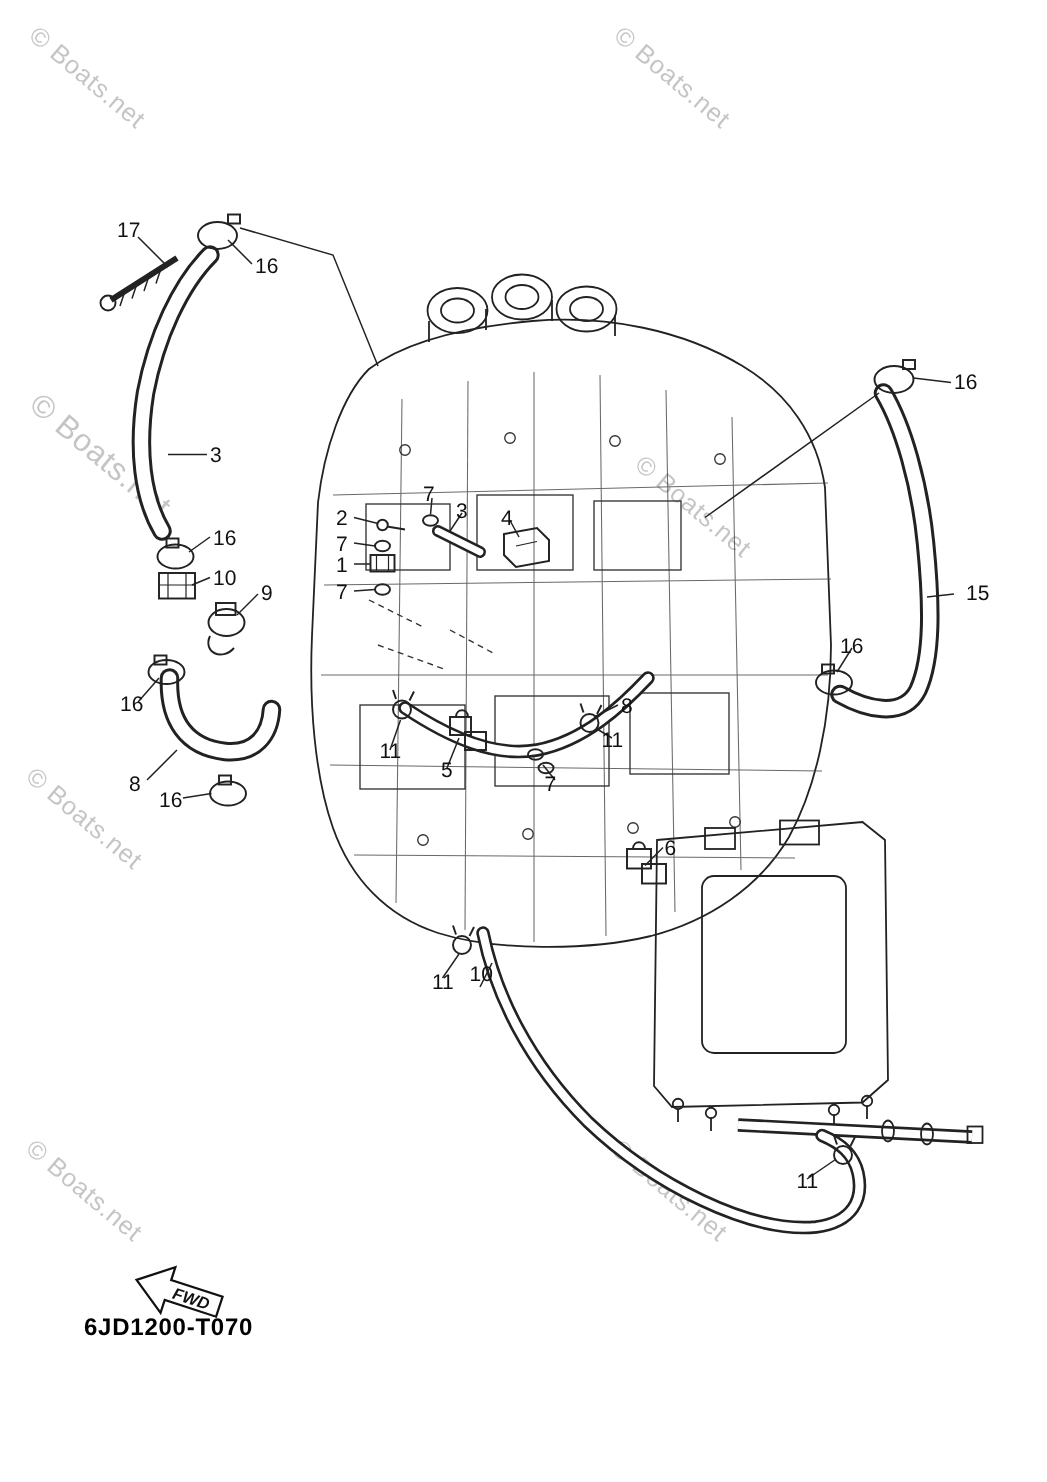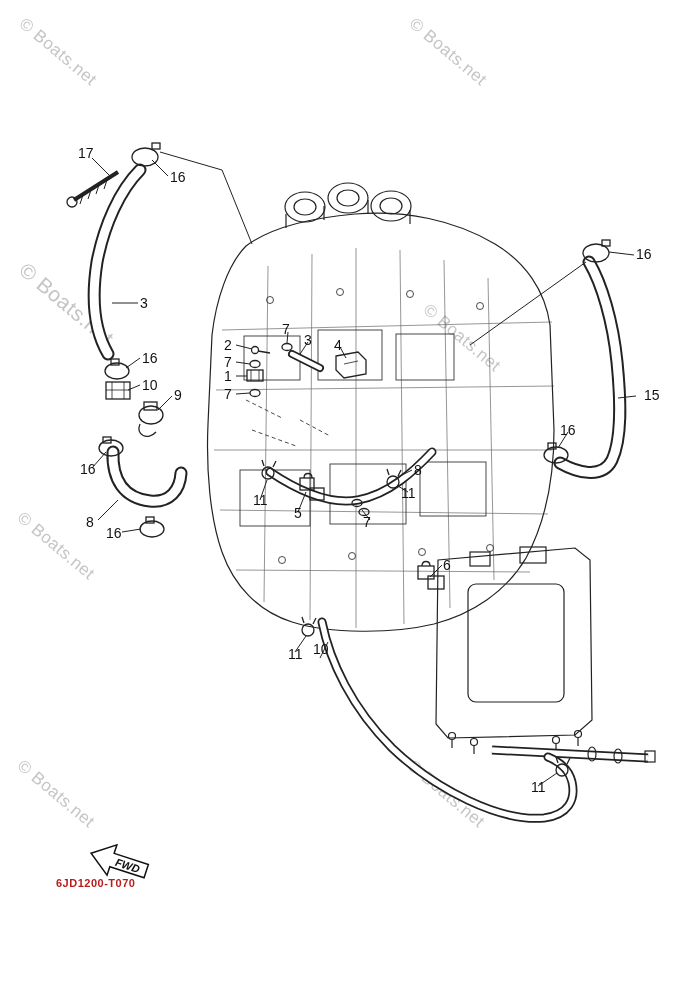--- a/index.html
+++ b/index.html
@@ -25,23 +25,23 @@
     position:absolute;
     font-size:14px;
     color:#111;
     font-weight:400;
     line-height:1;
     cursor:pointer;
   }
   .diagram-code{
     position:absolute;
     left:56px;top:877px;
-    font-size:11px;
+    font-size:16px;
     font-weight:600;
-    color:#b91c1c;
+    color:#000000;
     letter-spacing:.5px;
   }
   svg{position:absolute;left:0;top:0;}
 </style>
 </head>
 <body>
 
 <div id="stage">
 
   <div class="watermark" style="left:28px;top:14px">© Boats.net</div>

